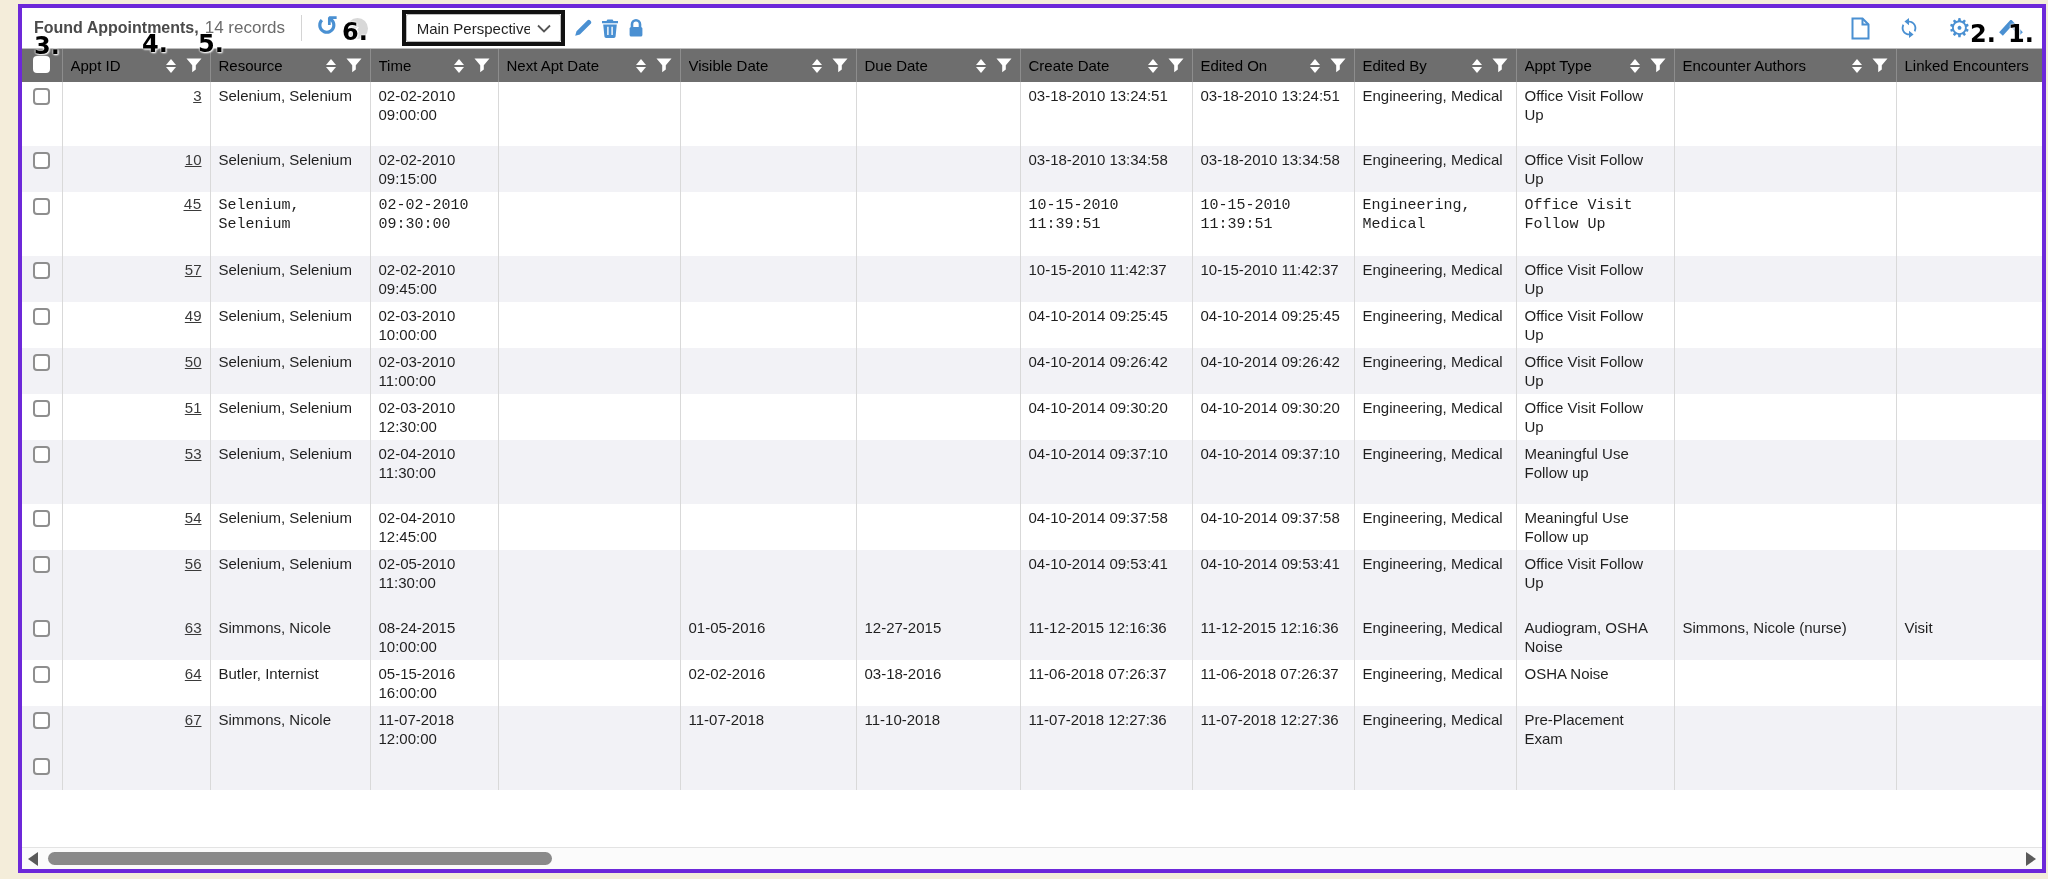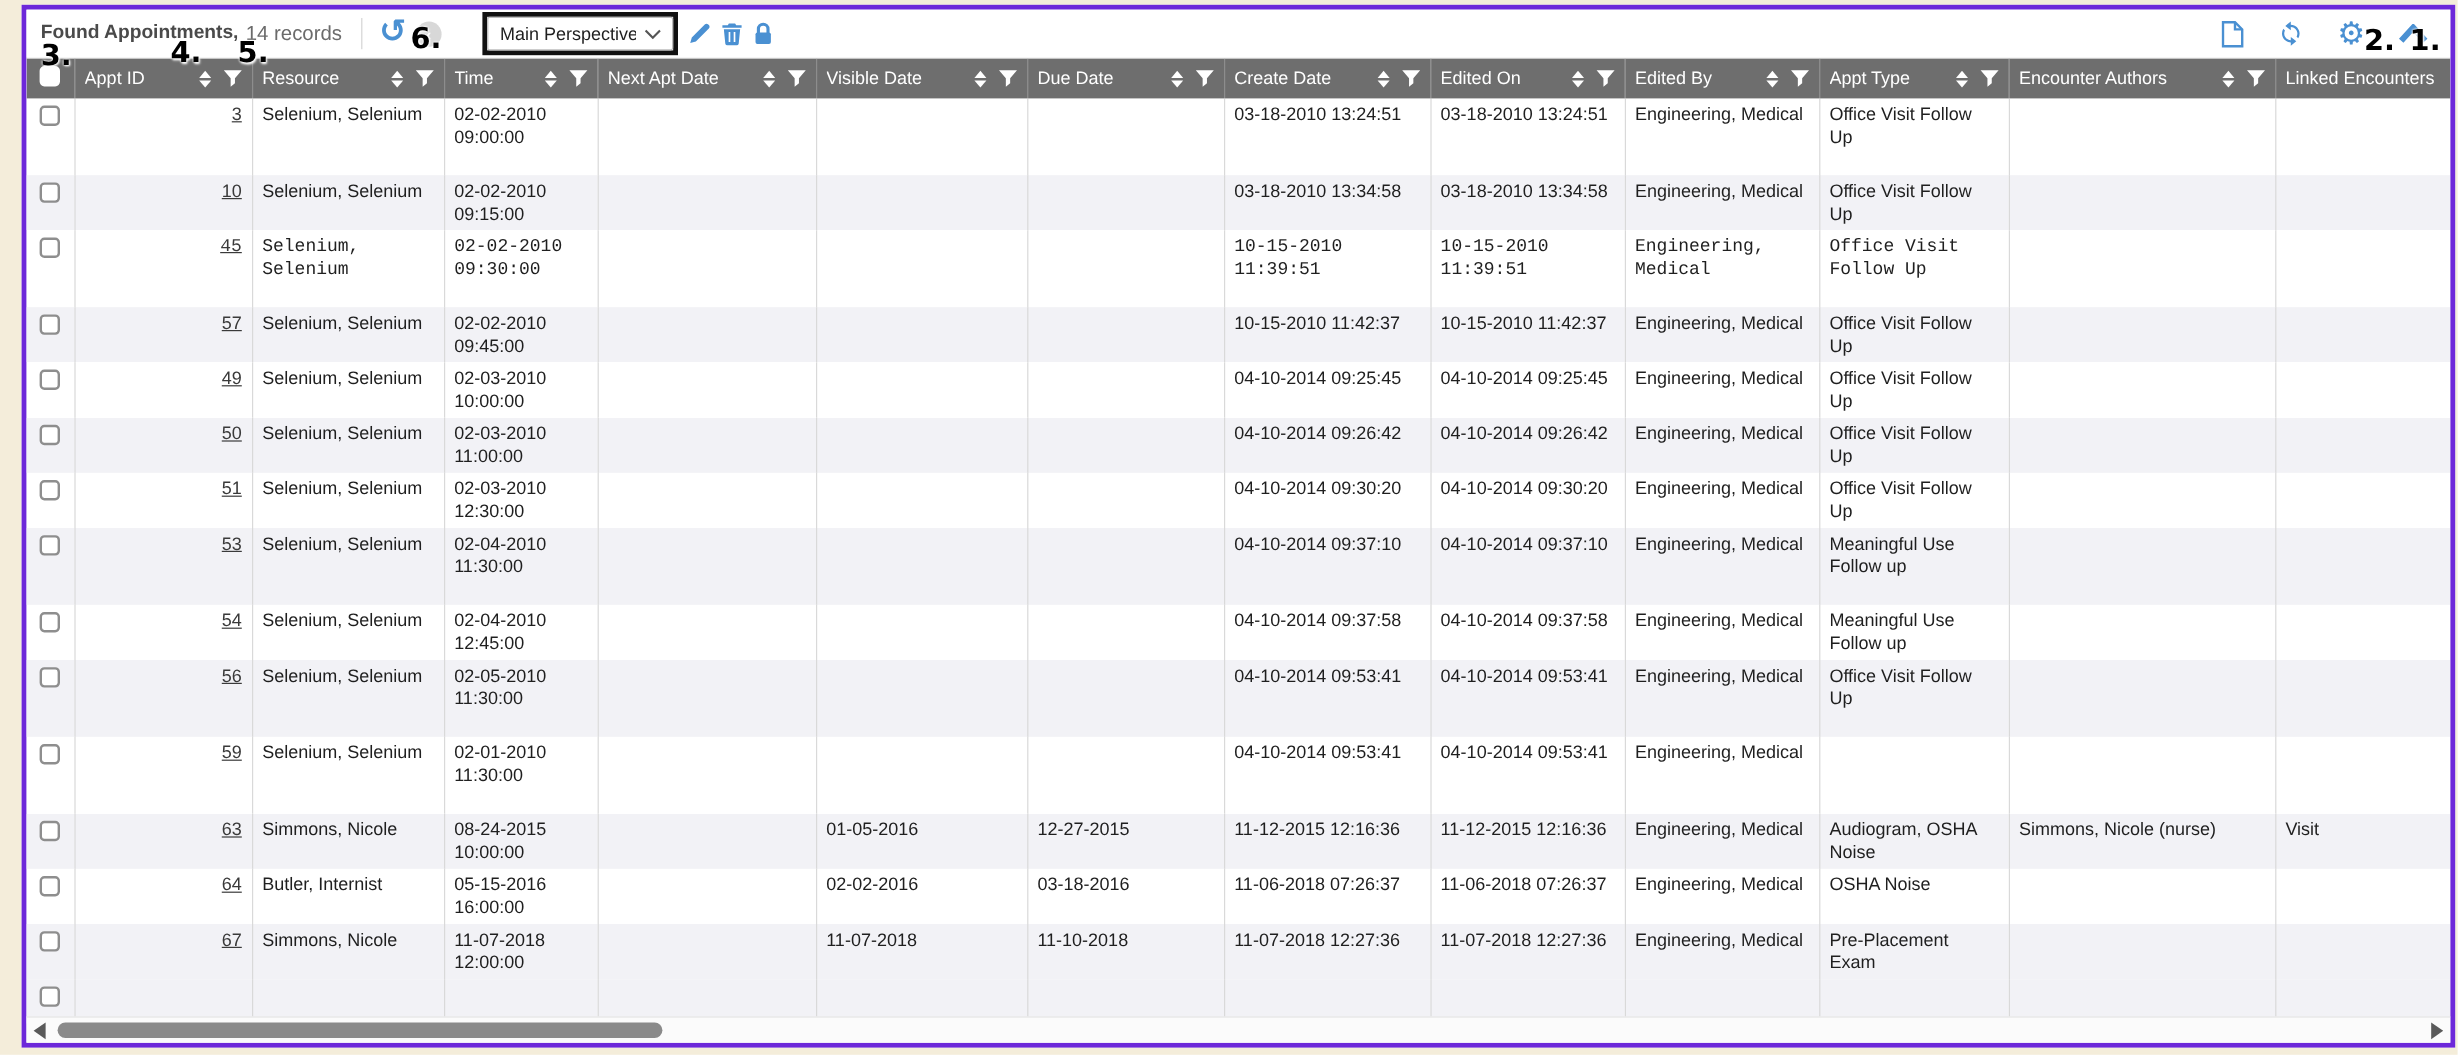--- a/index.html
+++ b/index.html
@@ -54,21 +54,21 @@
   .annot{
     position:absolute;z-index:50;color:#000;font-weight:900;font-size:24px;
     font-family:"DejaVu Sans",sans-serif;
     text-shadow:0 0 2px #fff,0 0 2px #fff,1px 1px 2px #fff;
     pointer-events:none;line-height:1;
   }
   
   .gridwrap{height:805px;overflow:hidden;border-top:1px solid #bdbdbd;}
   table{width:100%;border-collapse:collapse;table-layout:fixed;}
   thead th{
-    background:var(--header-bg);color:#ffffff;font-weight:normal;font-size:15px;
+    background:var(--header-bg);color:#000000;font-weight:normal;font-size:15px;
     height:33px;border-right:1px solid #8d8d8d;padding:0;text-align:left;vertical-align:middle;
   }
   thead th:last-child{border-right:none;}
   .hcell{display:flex;align-items:center;padding:0 8px;}
   .hlabel{white-space:nowrap;overflow:hidden;}
   .sort{display:inline-flex;flex-direction:column;align-items:center;margin-left:auto;cursor:pointer;padding:2px;}
   .tri-up{width:0;height:0;border-left:5px solid transparent;border-right:5px solid transparent;border-bottom:6px solid #fff;}
   .tri-down{width:0;height:0;border-left:5px solid transparent;border-right:5px solid transparent;border-top:6px solid #fff;margin-top:2px;}
   .funnel{margin-left:8px;cursor:pointer;display:inline-flex;}
   tbody td{
@@ -505,36 +505,20 @@
             <td></td>
             <td></td>
             <td></td>
             <td>04-10-2014 09:53:41</td>
             <td>04-10-2014 09:53:41</td>
             <td>Engineering, Medical</td>
             <td>Office Visit Follow Up</td>
             <td></td>
             <td></td>
           </tr>
-          <tr style="height: 64px;">
-            <td class="cb-col"><span class="cbx"></span></td>
-            <td class="id-cell"><a href="#">59</a></td>
-            <td>Selenium, Selenium</td>
-            <td class="time-cell">02-01-2010
-11:30:00</td>
-            <td></td>
-            <td></td>
-            <td></td>
-            <td>04-10-2014 09:53:41</td>
-            <td>04-10-2014 09:53:41</td>
-            <td>Engineering, Medical</td>
-            <td></td>
-            <td></td>
-            <td></td>
-          </tr>
           <tr class="stripe" style="height: 46px;">
             <td class="cb-col"><span class="cbx"></span></td>
             <td class="id-cell"><a href="#">63</a></td>
             <td>Simmons, Nicole</td>
             <td class="time-cell">08-24-2015
 10:00:00</td>
             <td></td>
             <td>01-05-2016</td>
             <td>12-27-2015</td>
             <td>11-12-2015 12:16:36</td>

